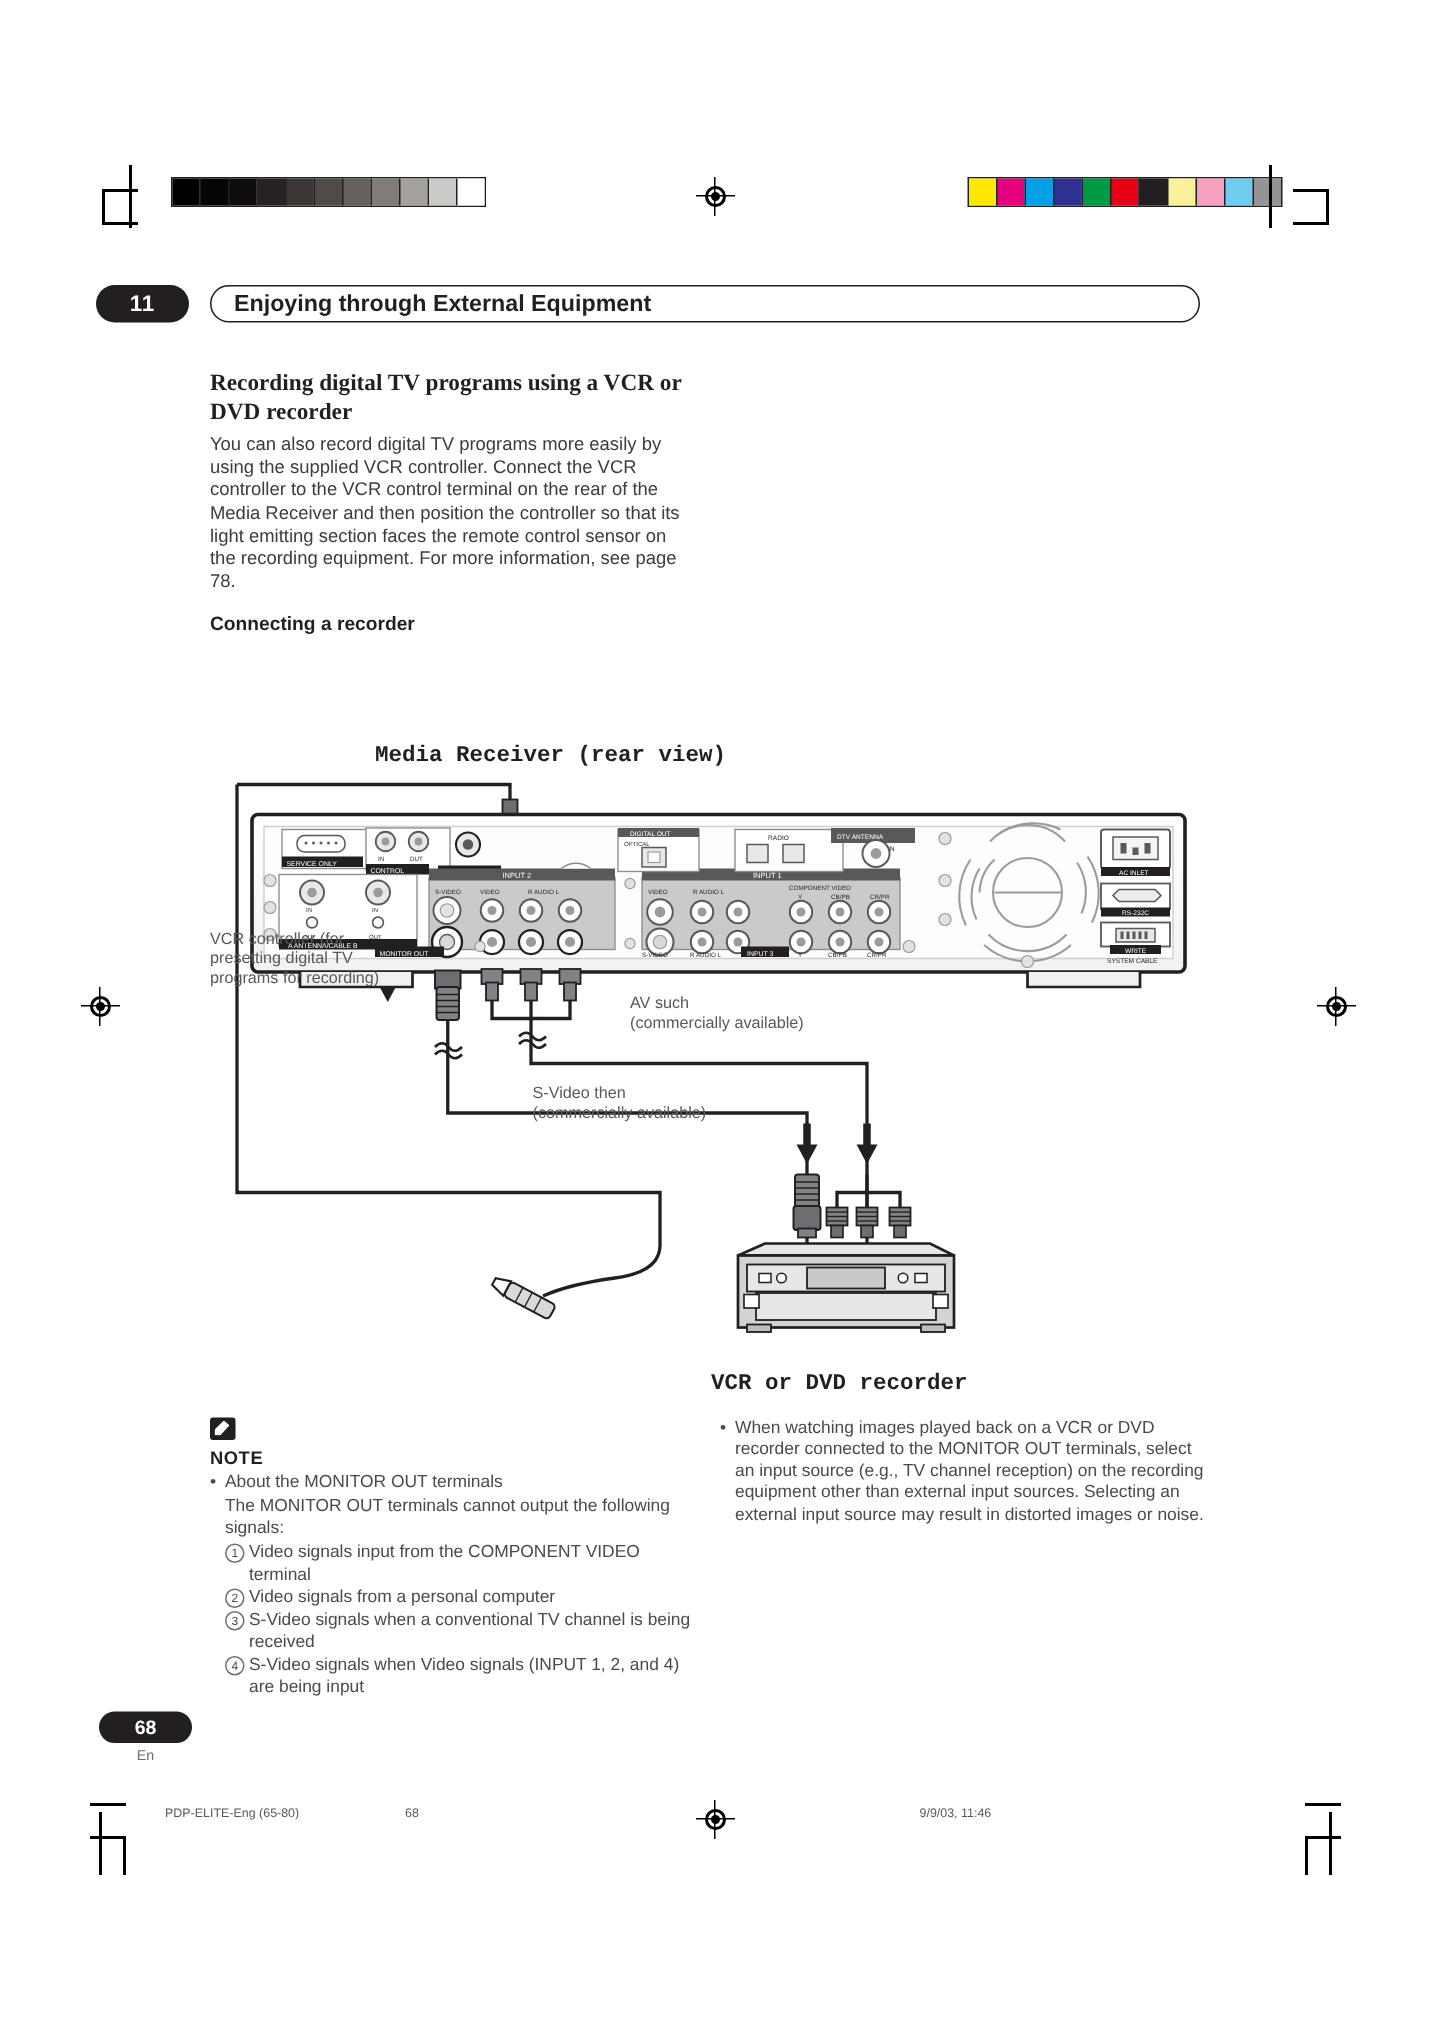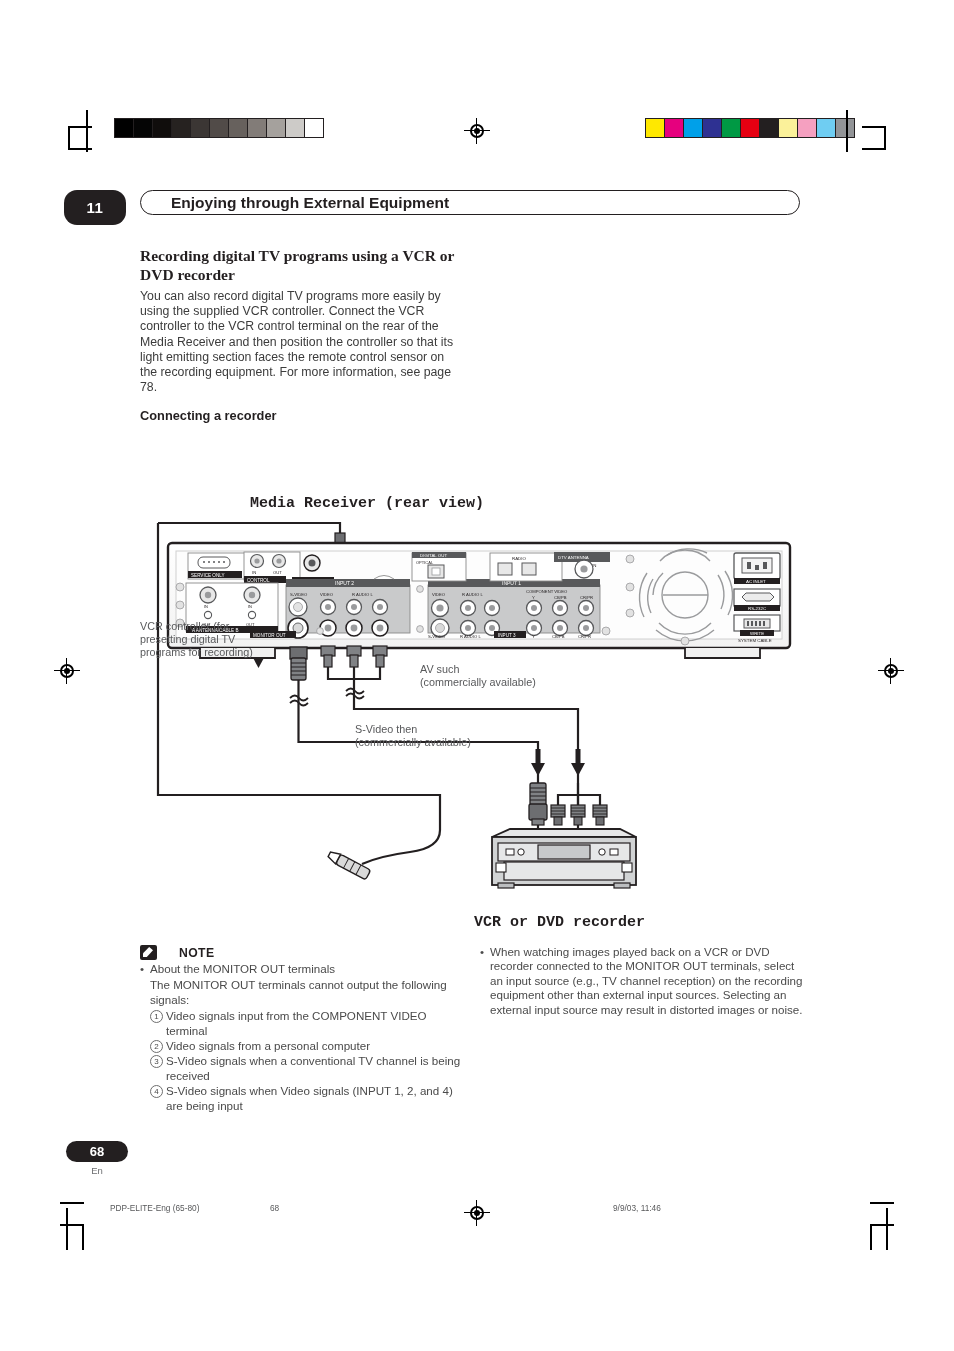--- a/index.html
+++ b/index.html
@@ -30,34 +30,34 @@
   .regmark .vline { position: absolute; top: 0; left: 12px; height: 26px; width: 1px; background:#000; }
 
   
   .barstrip { position: absolute; display: flex; border: 1px solid #231f20; box-sizing: content-box; }
   .barstrip .patch { width: 18px; height: 18px; }
   .barstrip .patch + .patch { border-left: 1px solid #231f20; }
 
   
   .chapter-badge {
     position: absolute; left: 64px; top: 190px;
-    width: 62px; height: 35px; border-radius: 13px;
+    width: 62px; height: 25px; border-radius: 13px;
     background: #231f20; color: #fff;
     font-size: 15px; font-weight: bold;
     display: flex; align-items: center; justify-content: center;
     letter-spacing: .5px;
   }
   .chapter-bar {
     position: absolute; left: 140px; top: 190px;
     width: 660px; height: 25px; border-radius: 13px;
     border: 1px solid #231f20; box-sizing: border-box;
     display: flex; align-items: center;
   }
   .chapter-bar .txt {
-    font-size: 15.5px; font-weight: bold; padding-left: 30px; color:#231f20;
+    font-size: 15.5px; font-weight: bold; padding-left: 15px; color:#231f20;
   }
 
   
   .col-left { position: absolute; left: 140px; top: 246px; width: 322px; }
   h2.sec {
     font-size: 15.5px; font-weight: bold; line-height: 19px;
     margin: 0 0 5px 0; color: #231f20; font-family: Liberation Serif, serif;
   }
   p.body {
     font-size: 12.3px; line-height: 15.2px; margin: 0 0 10px 0; color:#3c3c3c;
@@ -73,21 +73,21 @@
     white-space: nowrap;
     font-family: Liberation Mono, monospace;
   }
   .dg-label {
     position: absolute; font-size: 10.8px; line-height: 13.2px; color:#58595b;
   }
 
   
   .note-left { position: absolute; left: 140px; top: 945px; width: 330px; }
   .note-right { position: absolute; left: 480px; top: 945px; width: 330px; }
-  .note-head { display: flex; align-items: flex-end; gap: 22px; margin-bottom: 2px; }
+  .note-head { display: flex; align-items: flex-start; gap: 5px; margin-bottom: 2px; flex-direction: column; }
   .note-icon {
     width: 17px; height: 15px; background: #231f20; border-radius: 2px;
     position: relative; flex: none;
   }
   .note-icon:after {
     content: ""; position: absolute; left: 3px; top: 2px; width: 10px; height: 10px;
     background: #fff;
     clip-path: polygon(62% 0%, 100% 32%, 38% 100%, 0% 100%, 0% 62%);
   }
   .note-title { font-size: 12.2px; font-weight: bold; letter-spacing: .4px; }

